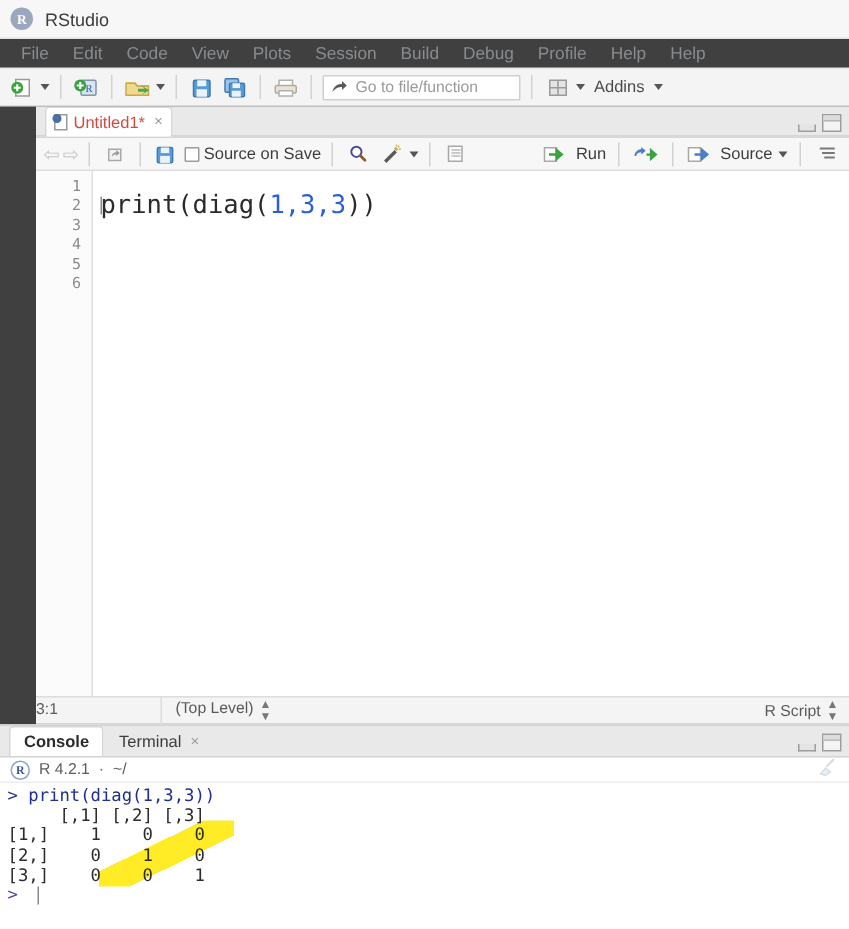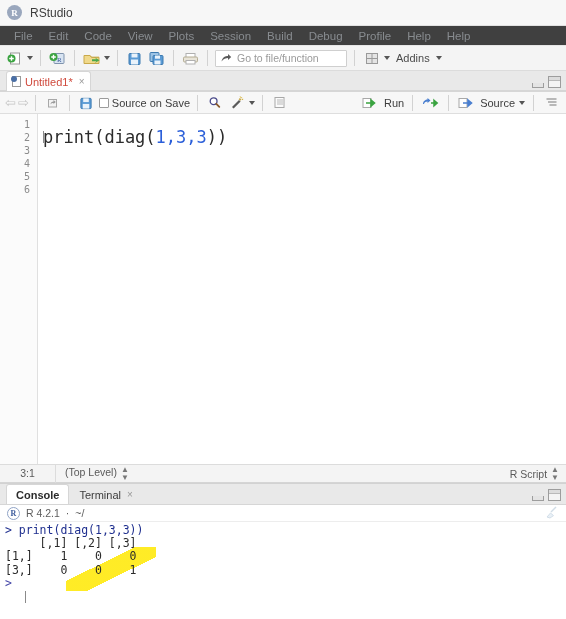--- a/index.html
+++ b/index.html
@@ -44,21 +44,21 @@
   .icon-btn { display:flex; align-items:center; justify-content:center; width:19px; height:19px; }
   .caret { width:0;height:0;border-left:3.5px solid transparent;border-right:3.5px solid transparent;border-top:4px solid #555; }
   .gotofile {
     width: 132px; height: 17px; background: #fff; border: 1px solid #cfcfcf;
     display: flex; align-items: center; padding-left: 4px; gap: 5px; border-radius: 1px;
   }
   .gotofile span { color: #9a9a9a; font-size: 10.5px; }
   .addins-lbl { font-size: 11px; color: #4a4a4a; padding: 0 3px; }
 
   
-  .source-pane { flex: 1 1 auto; display: flex; flex-direction: column; background:#8b5cf6; min-height:0; }
+  .source-pane { flex: 1 1 auto; display: flex; flex-direction: column; background:#404040; min-height:0;padding-left:24px; }
   .tabstrip {
     height: 21px; background: #e9e9e9; border-bottom: 1px solid #d6d6d6;
     display: flex; align-items: flex-end; padding-left: 6px; position: relative; flex:0 0 21px;
   }
   .tabstrip .tab-fill { position:absolute; left:0; right:0; bottom:0; height:1px; background:#d6d6d6; }
   .etab {
     height: 20px; background: #fff; border: 1px solid #d6d6d6; border-bottom: none;
     border-radius: 3px 3px 0 0; display: flex; align-items: center; gap: 4px;
     padding: 0 5px 0 5px; position: relative; z-index: 2;
   }
@@ -94,21 +94,21 @@
   .code-lines { flex:1 1 auto; padding-top:4px; padding-left:5px; position:relative; }
   .cline { font-family:"DejaVu Sans Mono", monospace; font-size:17px; line-height:13px; color:#2b2b2b; white-space:pre; height:13px; }
   .num-lit { color: #2b5fd9; }
   .caret-bar { position:absolute; left:5px; top:17px; width:1px; height:12px; background:#8a8a8a; }
 
   
   .statusbar {
     height: 19px; background: #f4f4f4; border-top: 1px solid #dcdcdc; border-bottom:1px solid #d5d5d5;
     display: flex; align-items: center; font-size: 10.5px; color: #5a5a5a; flex:0 0 19px;
   }
-  .sb-pos { width: 56px; text-align:center; border-right:1px solid #dcdcdc; line-height:19px; }
+  .sb-pos { width: 84px; border-right:1px solid #dcdcdc; line-height:19px; }
   .sb-scope { padding-left: 9px; display:flex; align-items:flex-start; gap:4px; }
   .sb-right { margin-left:auto; padding-right:7px; display:flex; align-items:center; gap:4px; }
   .updown { font-size:8px; color:#777; line-height:8px; }
 
   
   .console-pane { flex: 0 0 136px; display:flex; flex-direction:column; background:#fff; border-top:1px solid #d2d2d2; }
   .console-tabs {
     height: 21px; background:#e9e9e9; border-bottom:1px solid #d6d6d6;
     display:flex; align-items:flex-end; padding-left:6px; position:relative; flex:0 0 21px;
   }
@@ -382,19 +382,20 @@
       </span>
     </div>
 
     <div class="console-out">
       <div class="hl" style="left:66px; top:25px; width:90px; height:44px;
                   background:linear-gradient(to bottom right, transparent 0 calc(50% - 9px), #ffe800 calc(50% - 9px) calc(50% + 9px), transparent calc(50% + 9px) 100%);">
       </div>
       <div class="oline cmd">&gt; print(diag(1,3,3))</div>
       <div class="oline">     [,1] [,2] [,3]</div>
       <div class="oline">[1,]    1    0    0</div>
+      <div class="oline">[2,]    0    1    0</div>
       <div class="oline">[3,]    0    0    1</div>
       <div class="oline prompt">&gt; </div>
       <div class="conscaret" style="left: 25px; top: 69px; bottom: auto;"></div>
     </div>
   </div>
 
 </div>
 
 </body></html>

